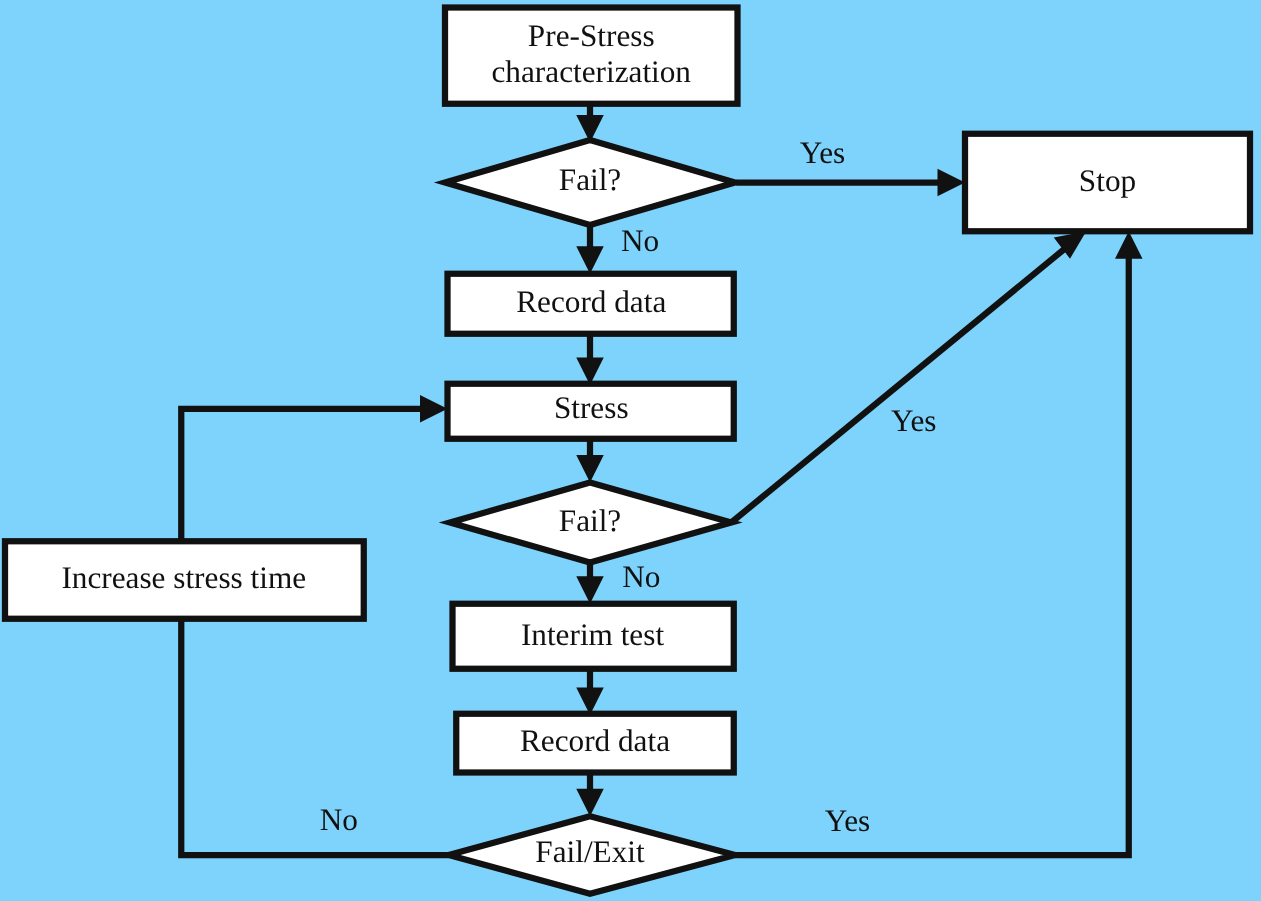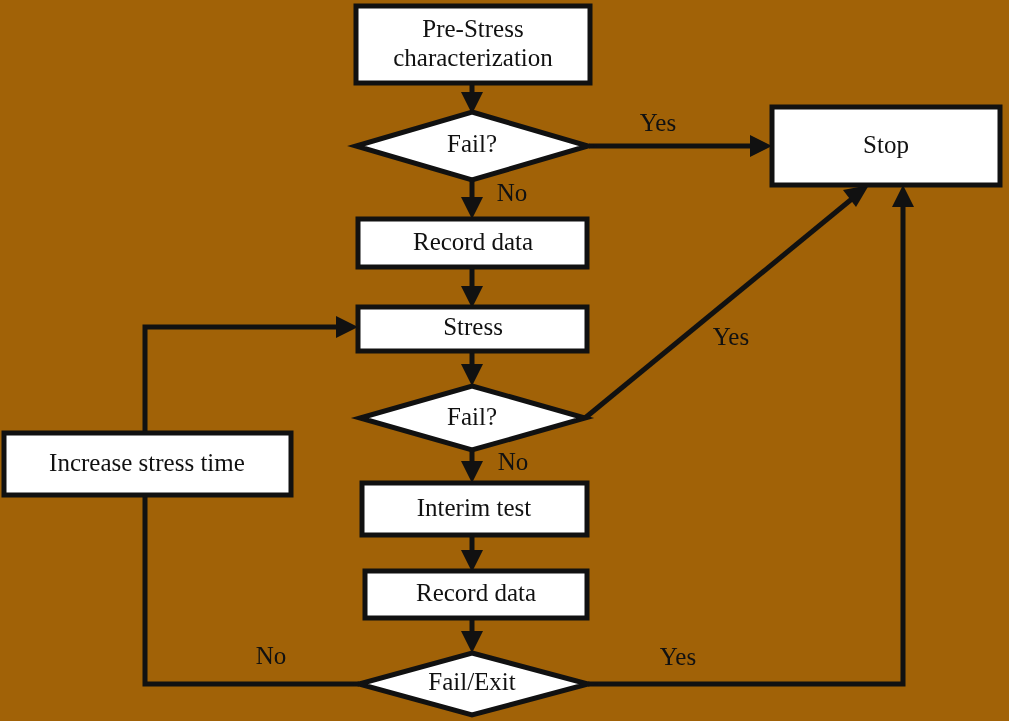--- a/index.html
+++ b/index.html
@@ -4,21 +4,21 @@
 <style>
   html, body {
     margin: 0;
     padding: 0;
     background: #ffffff;
   }
   #canvas {
     position: relative;
     width: 1009px;
     height: 721px;
-    background: #a16207;
+    background: #7dd3fc;
     overflow: hidden;
     font-family: "Liberation Serif", "DejaVu Serif", serif;
   }
   svg#flow {
     position: absolute;
     left: 0;
     top: 0;
     width: 1009px;
     height: 721px;
   }

